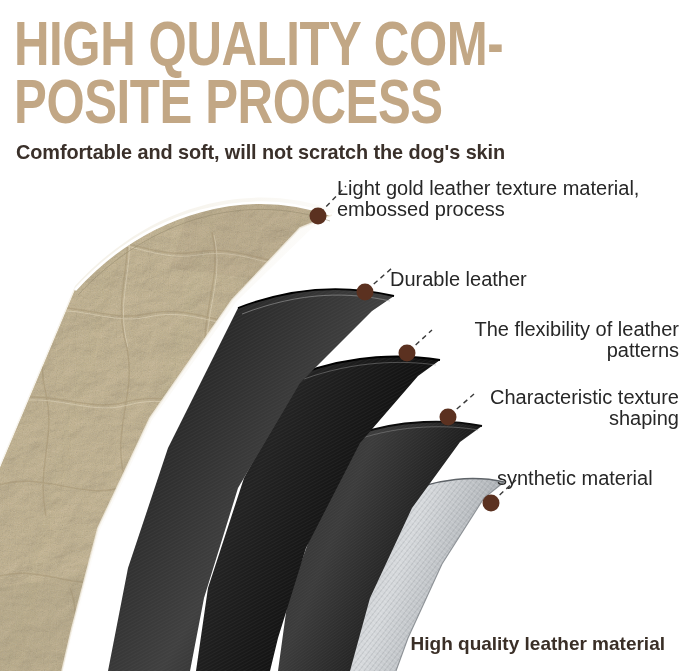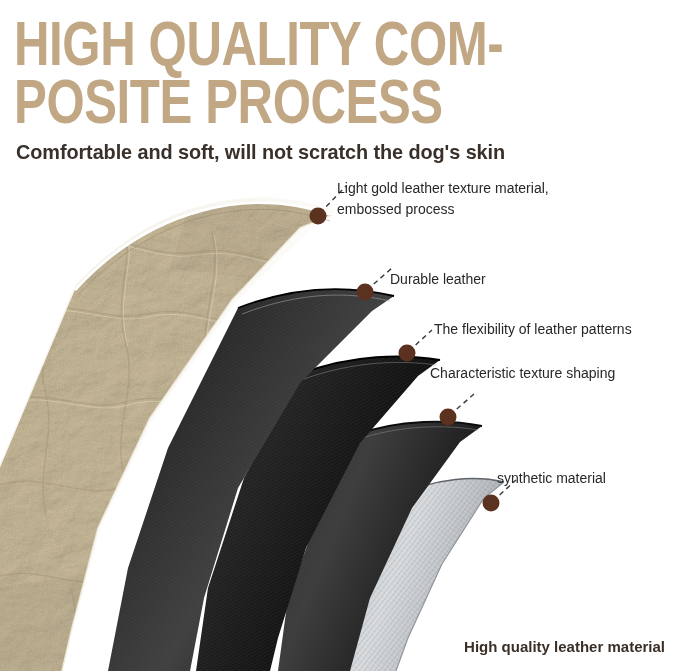--- a/index.html
+++ b/index.html
@@ -70,34 +70,34 @@
   #stage svg {
     display: block;
   }
 
   
   .callout {
     position: absolute;
     color: #272727;
     font-family: "Liberation Sans", sans-serif;
     font-weight: normal;
-    font-size: 14px;
+    font-size: 20px;
     line-height: 21px;
     white-space: pre-line;
   }
 
   
   #caption {
     position: absolute;
     right: 14px;
     bottom: 16px;
     color: #3a2f27;
     font-family: "Liberation Sans", sans-serif;
     font-weight: bold;
-    font-size: 15px;
+    font-size: 19px;
     white-space: nowrap;
   }
 </style>
 </head>
 <body>
 
 <div id="page">
 
   <div id="header">
     <div id="title">High Quality Com-
@@ -309,21 +309,21 @@
         <circle cx="491" cy="335" r="8.5" fill="#5b3120"></circle>
       </g>
     </svg>
   </div>
 
   <div class="callout" style="left:337px; top:178px;">Light gold leather texture material,
 embossed process</div>
 
   <div class="callout" style="left:390px; top:269px;">Durable leather</div>
 
-  <div class="callout" style="left:434px; top:319px;">The flexibility of leather patterns</div>
-
-  <div class="callout" style="left:430px; top:363px;">Characteristic texture shaping</div>
+  <div class="callout" style="left:398px; top:319px;text-align:right;">The flexibility of leather patterns</div>
+
+  <div class="callout" style="left:430px; top:387px;text-align:right;">Characteristic texture shaping</div>
 
   <div class="callout" style="left:497px; top:468px;text-align:center;">synthetic material</div>
 
   <div id="caption">High quality leather material</div>
 
 </div>
 
 </body></html>

